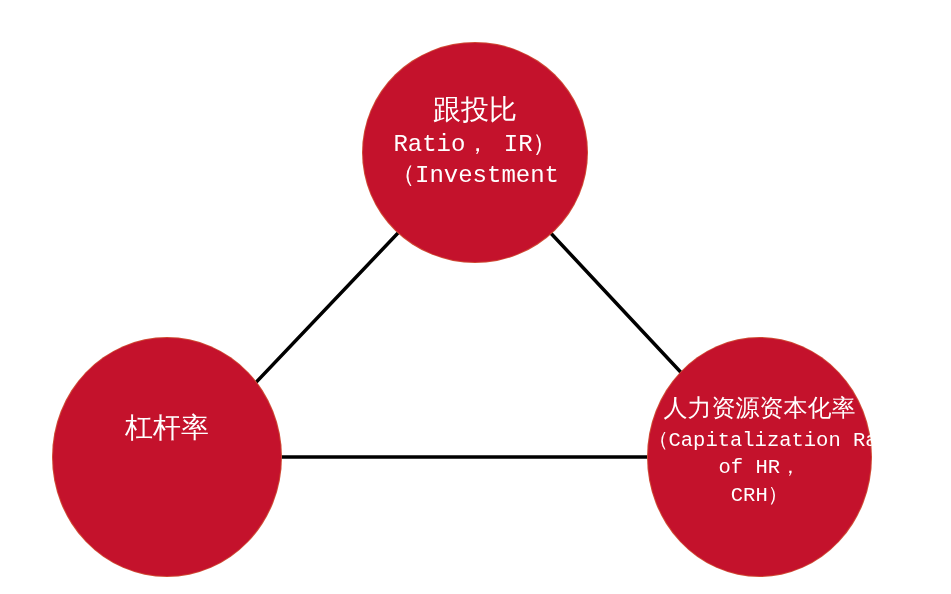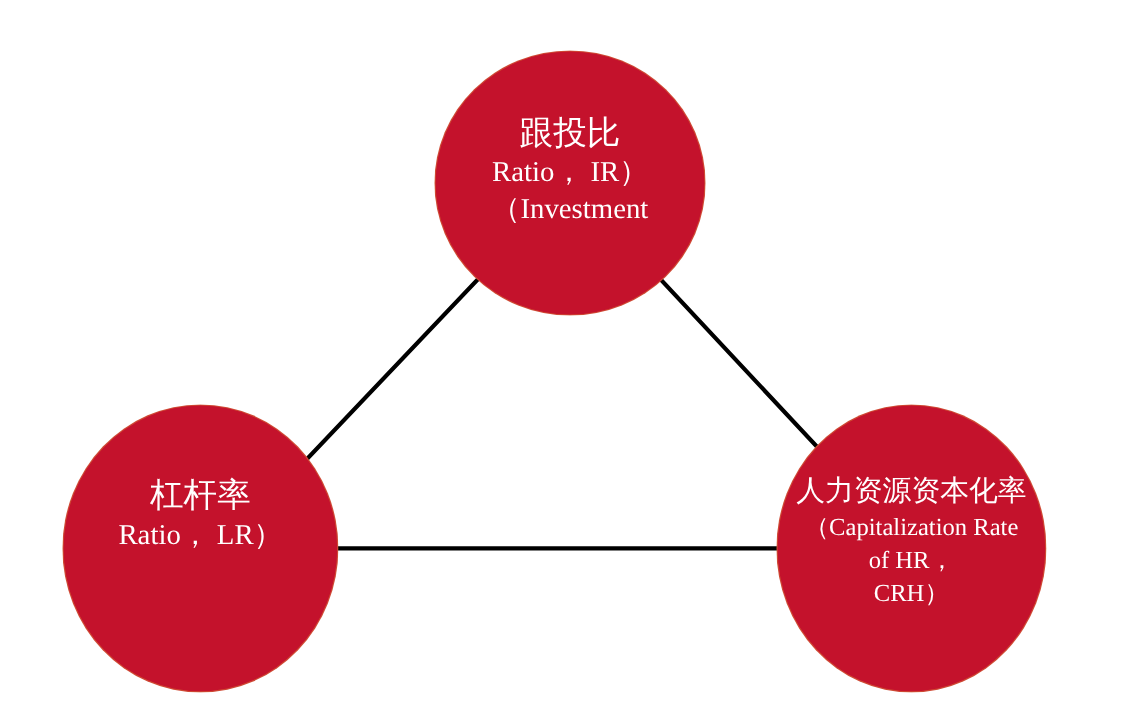--- a/index.html
+++ b/index.html
@@ -6,21 +6,21 @@
     margin: 0;
     padding: 0;
     background: #ffffff;
   }
   .canvas {
     position: relative;
     width: 925px;
     height: 594px;
     background: var(--bg, #ffffff);
     overflow: hidden;
-    font-family: Liberation Serif, serif;
+    font-family: Liberation Mono, monospace;
   }
   svg.edge-layer {
     position: absolute;
     left: 0;
     top: 0;
     width: 951px;
     height: 594px;
     display: block;
   }
   svg.edge-layer line {
@@ -69,21 +69,20 @@
     <div class="node-text">
       <div class="line-zh">跟投比</div>
       <div class="line-en">Ratio， IR）</div>
       <div class="line-en">（Investment</div>
     </div>
   </div>
 
   <div class="node node-lr">
     <div class="node-text">
       <div class="line-zh">杠杆率</div>
-      <div class="line-en">Ratio， LR）</div>
     </div>
   </div>
 
   <div class="node node-crh">
     <div class="node-text">
       <div class="line-zh">人力资源资本化率</div>
       <div class="line-en">（Capitalization Rate</div>
       <div class="line-en">of HR，</div>
       <div class="line-en">CRH）</div>
     </div>

